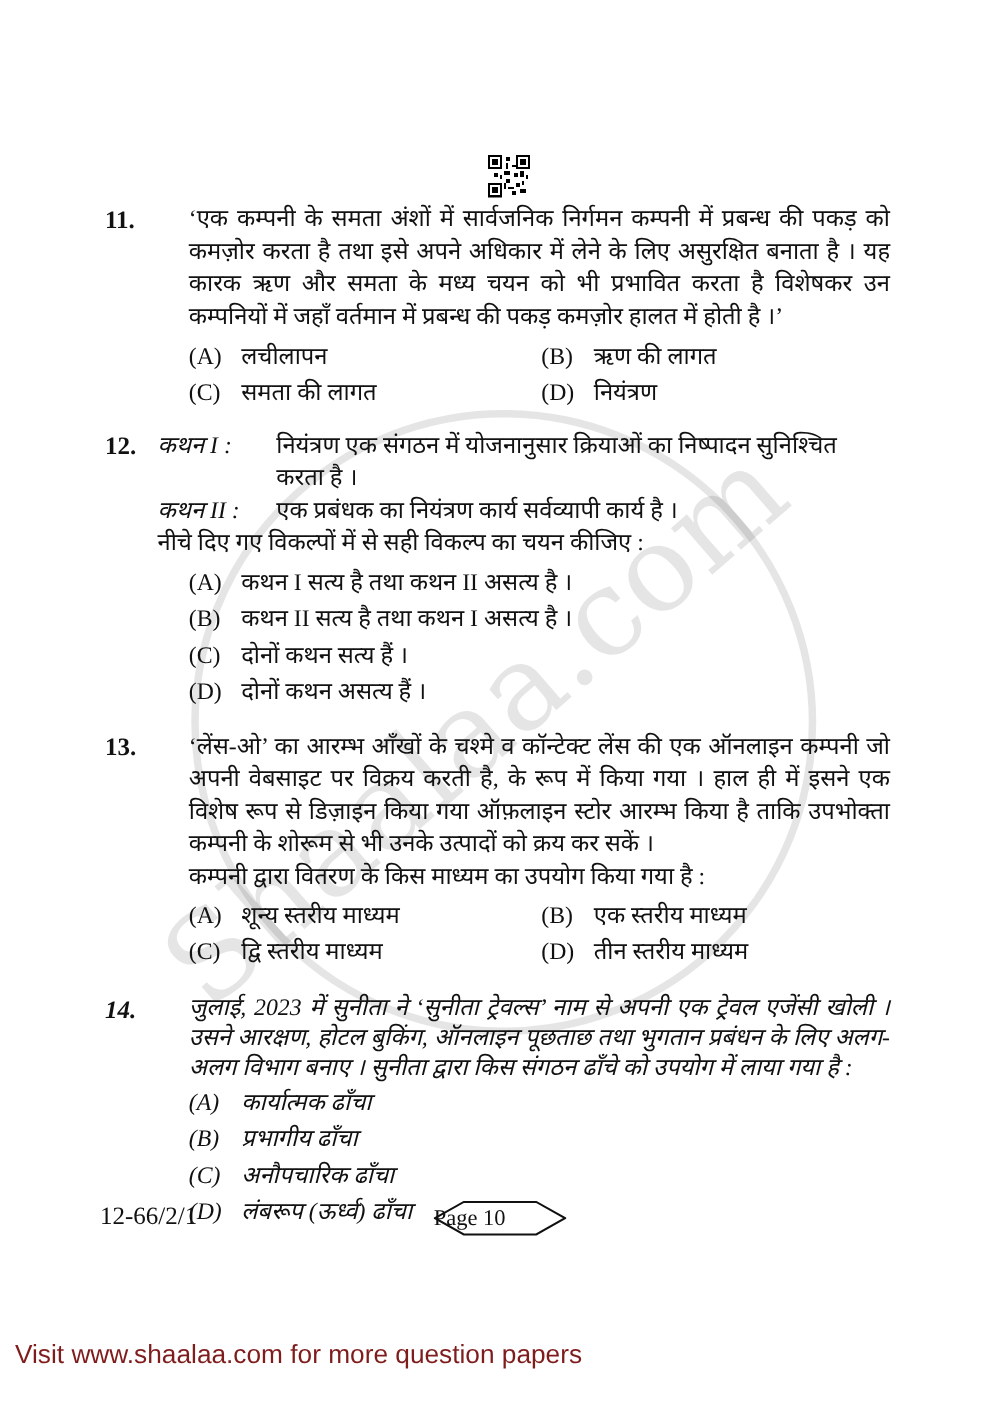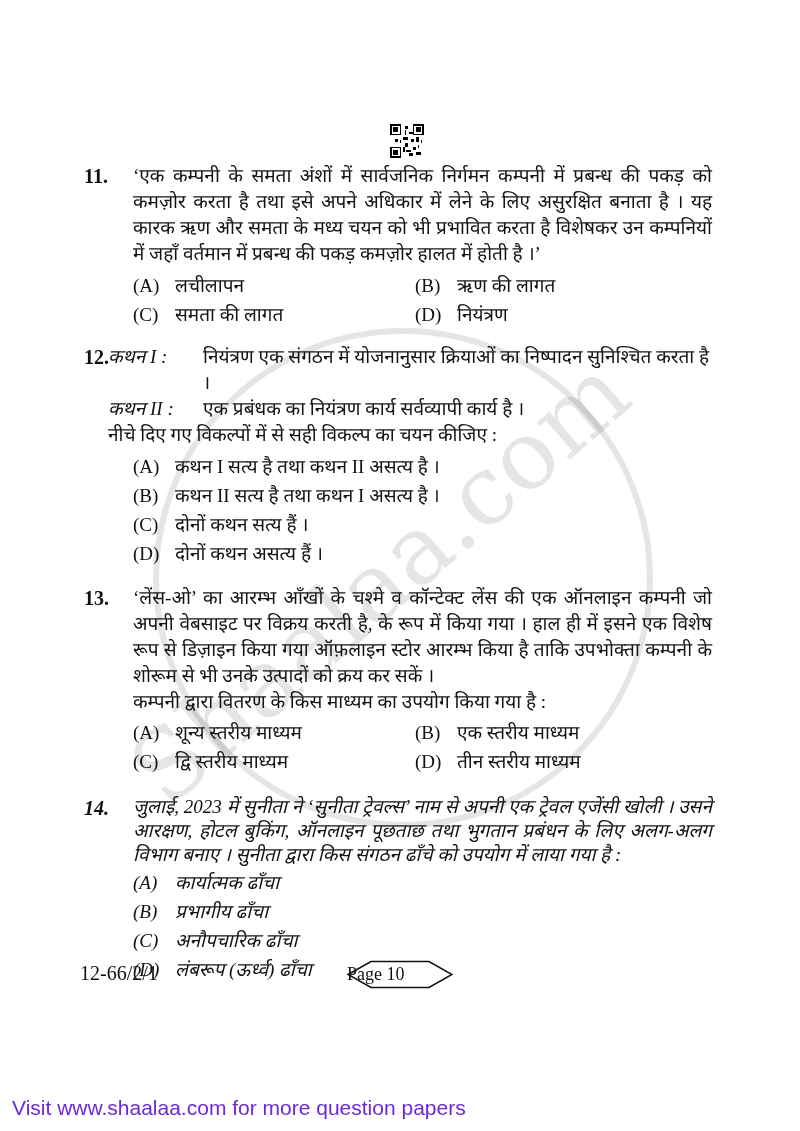--- a/index.html
+++ b/index.html
@@ -30,21 +30,21 @@
     z-index:0;
     font-family:"DejaVu Serif",serif;
   }
   
   .qr { position:absolute; left:390px; top:124px; width:34px; height:34px; z-index:2; }
   
   #content {
     position:absolute; left:84px; top:163px; width:628px; z-index:1;
     font-size:19px; line-height:26px;
   }
-  .question { display:flex; align-items:flex-start; }
+  .question { display:flex; align-items:flex-start;gap:18px; }
   .q-num { width:49px; font-weight:bold; font-size:20px; flex:none; }
   .q-body { flex:1; }
   .q-body p { margin:0; }
   .intro { text-align:justify; }
   .prompt { margin-top:6px !important; }
   
   .opts { margin-top:6px; }
   .opt-row { display:flex; margin-top:3px; }
   .opt-row:first-child { margin-top:0; }
   .opt-pair { display:flex; width:282px; }
@@ -71,21 +71,21 @@
   .paper-code { position:absolute; left:80px; top:2px; font-size:20px; }
   .page-badge { position:absolute; left:347px; top:0; width:106px; height:29px; }
   .page-badge svg { position:absolute; left:0; top:0; }
   .page-badge .lbl {
     position:absolute; left:0; top:0; width:106px; height:29px;
     line-height:29px; font-size:18px;
   }
   .visit-note {
     position:absolute; left:12px; top:1072px; z-index:2;
     font-family:"Liberation Sans","DejaVu Sans",sans-serif;
-    font-size:21px; color:#6d28d9;margin-top:24px;
+    font-size:21px; color:#7f1d1d;
   }
 </style>
 </head>
 <body>
 
 <div id="page">
 
   <div class="wm-circle"></div>
   <div class="wm-text">Shaalaa.com</div>
 

